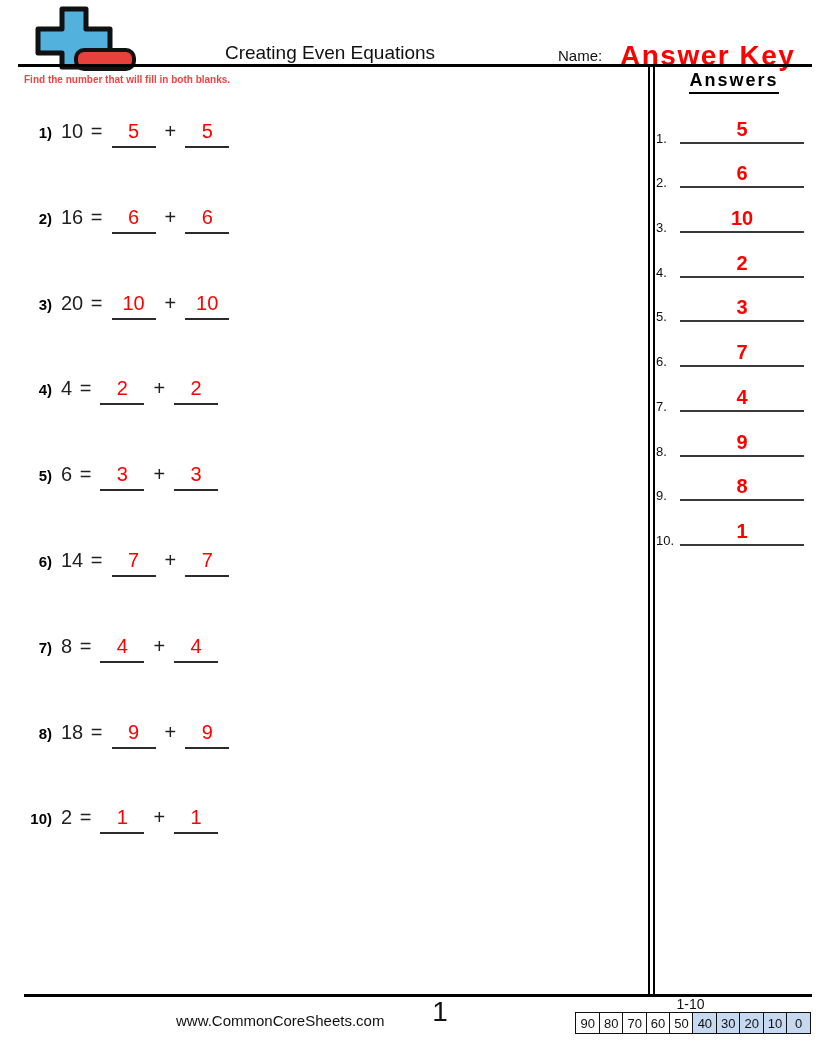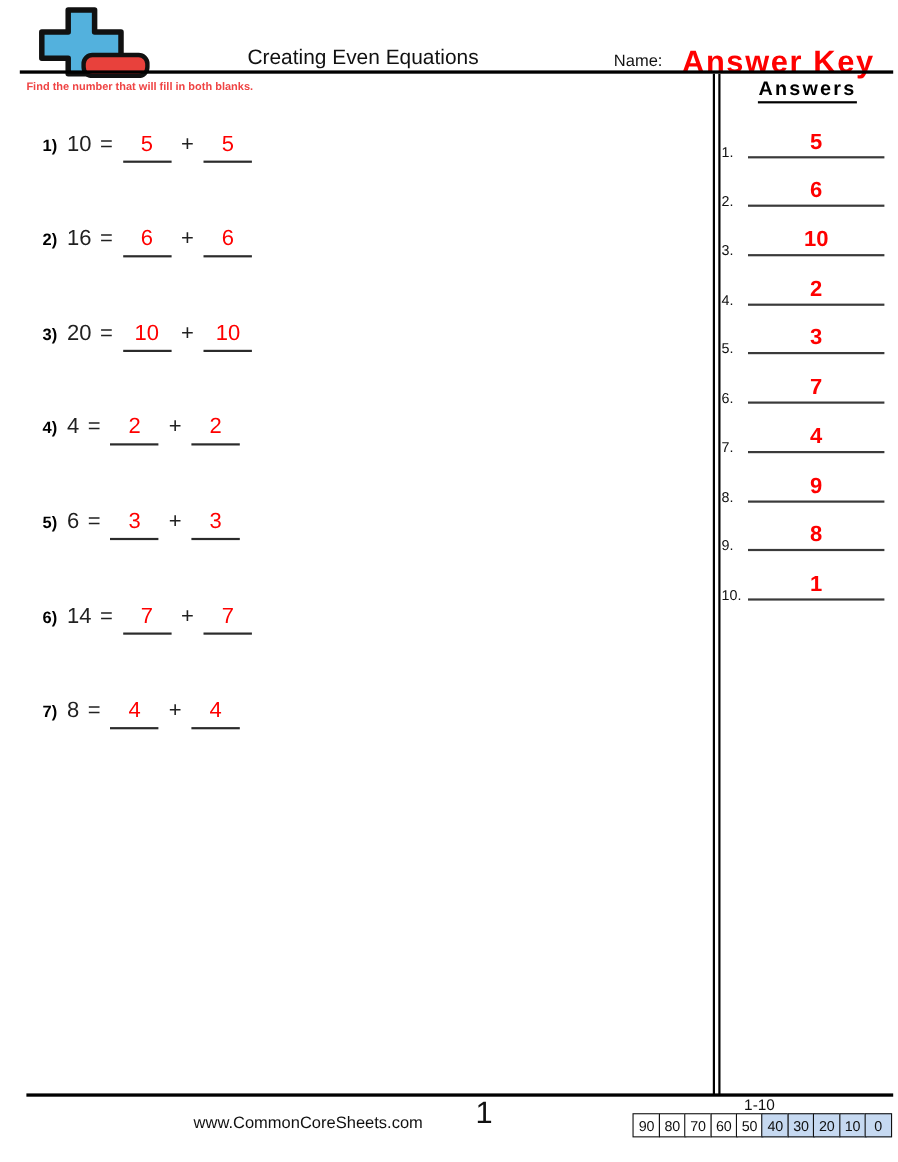--- a/index.html
+++ b/index.html
@@ -103,22 +103,30 @@
       <div class="question">
         <span class="qnum">6)</span><span>14</span>
         <span class="qsym">=</span><span class="blank">7</span><span class="qsym">+</span><span class="blank">7</span>
       </div>
 
       <div class="question">
         <span class="qnum">7)</span><span>8</span>
         <span class="qsym">=</span><span class="blank">4</span><span class="qsym">+</span><span class="blank">4</span>
       </div>
 
-
-
+      <div class="question">
+        <span class="qnum">8)</span><span>18</span>
+        <span class="qsym">=</span><span class="blank">9</span><span class="qsym">+</span><span class="blank">9</span>
+      </div>
+
+
+      <div class="question">
+        <span class="qnum">10)</span><span>2</span>
+        <span class="qsym">=</span><span class="blank">1</span><span class="qsym">+</span><span class="blank">1</span>
+      </div>
     </div>
 
   <div class="divider"></div>
   <div class="answers-title">
     <span>Answers</span>
   </div>
   <div class="answers-list">
 
       <div class="ans-row">
         <span class="ans-num">1.</span>

